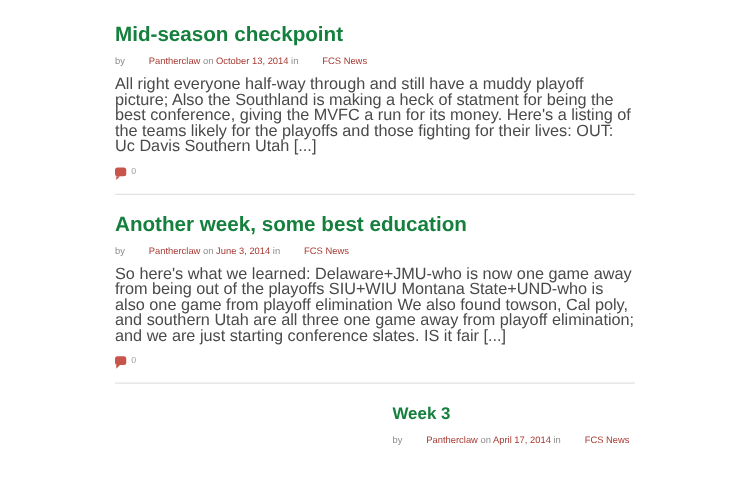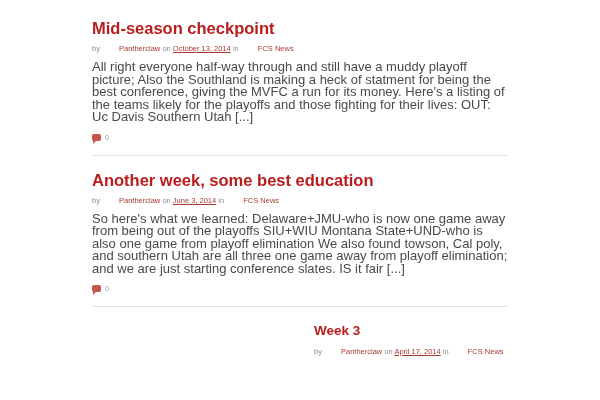--- a/index.html
+++ b/index.html
@@ -90,32 +90,32 @@
   .rss svg { display: block; }
   
   .content {
     padding: 18px 92px 0 92px;
   }
   .post { padding-bottom: 8px; }
   .post + .post { }
   .post-title {
     font-size: 16.5px;
     font-weight: bold;
-    color: #b91c1c;
+    color: #15803d;
     margin: 0 0 6px 0;
     line-height: 20px;
   }
   .post-title.small { font-size: 13.5px; }
   .meta {
     font-size: 7.5px;
     color: #8c8c8c;
     margin-bottom: 8px;
   }
   .meta a { color: #a73a32; text-decoration: none; padding-left: 17px; }
-  .meta .date { color: #a73a32; text-decoration: underline; }
+  .meta .date { color: #a73a32; }
   .excerpt {
     font-size: 13px;
     line-height: 12.5px;
     color: #4a4a4a;
     margin: 0 0 10px 0;
   }
   .comment {
     display: flex; align-items: center;
     gap: 4px;
     font-size: 7px;

